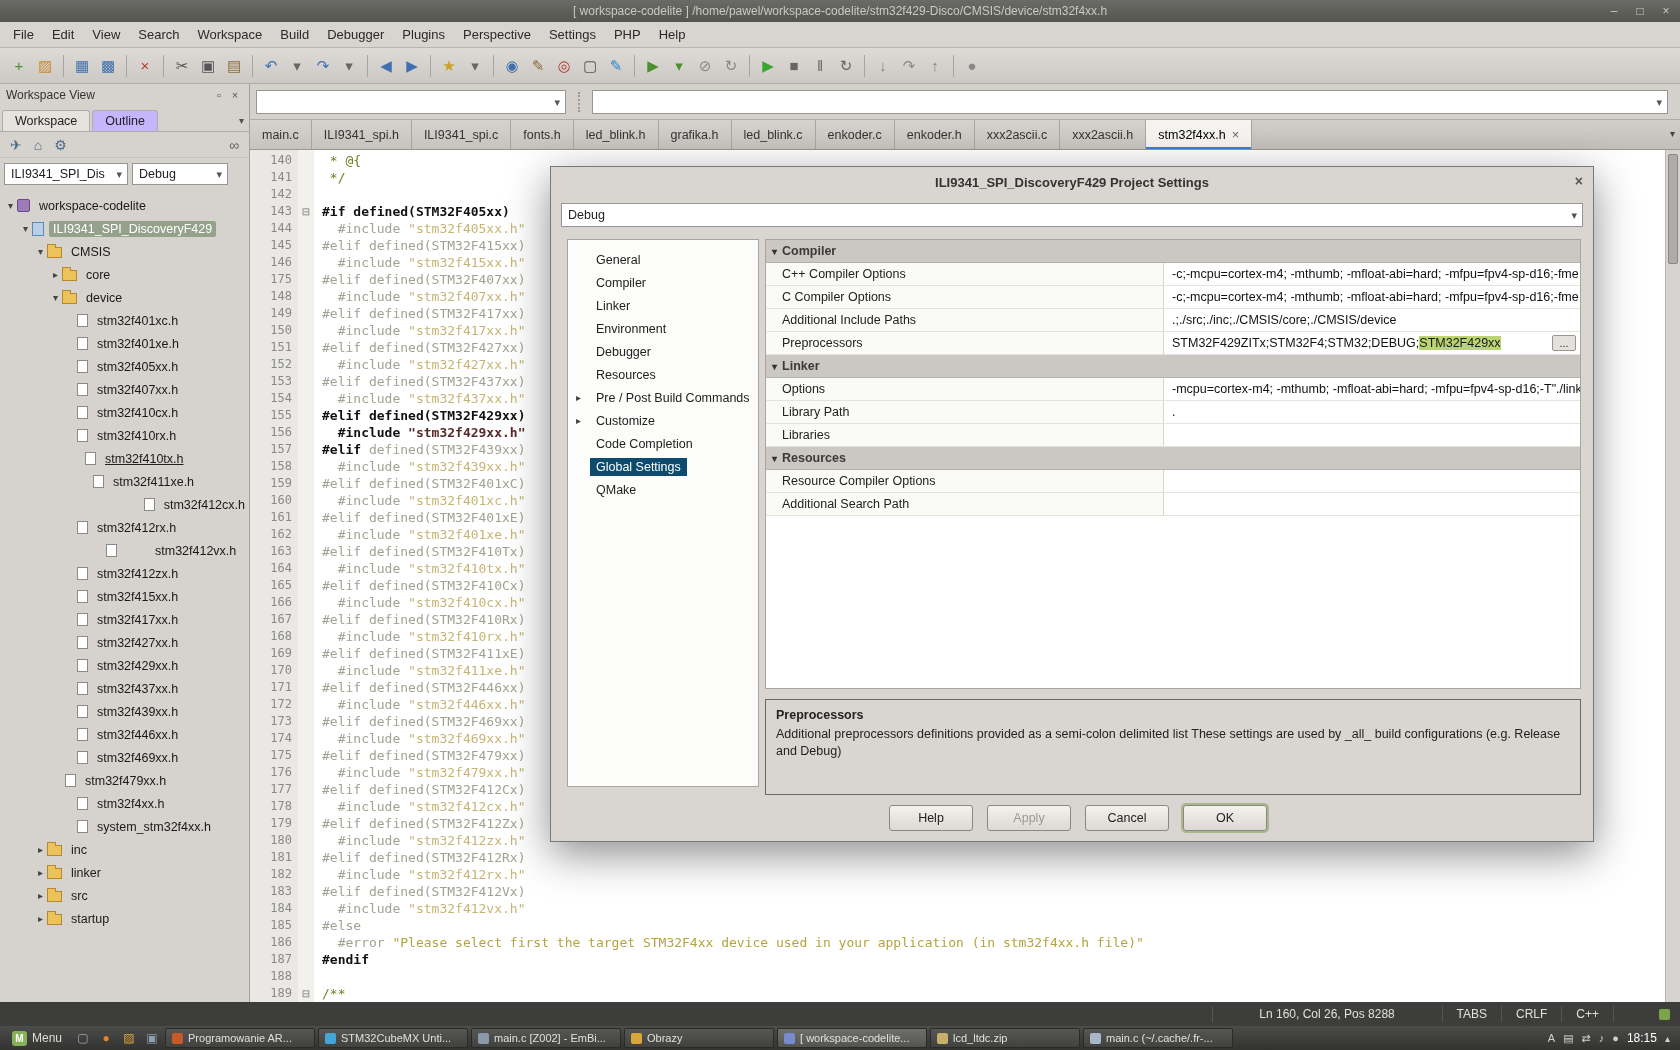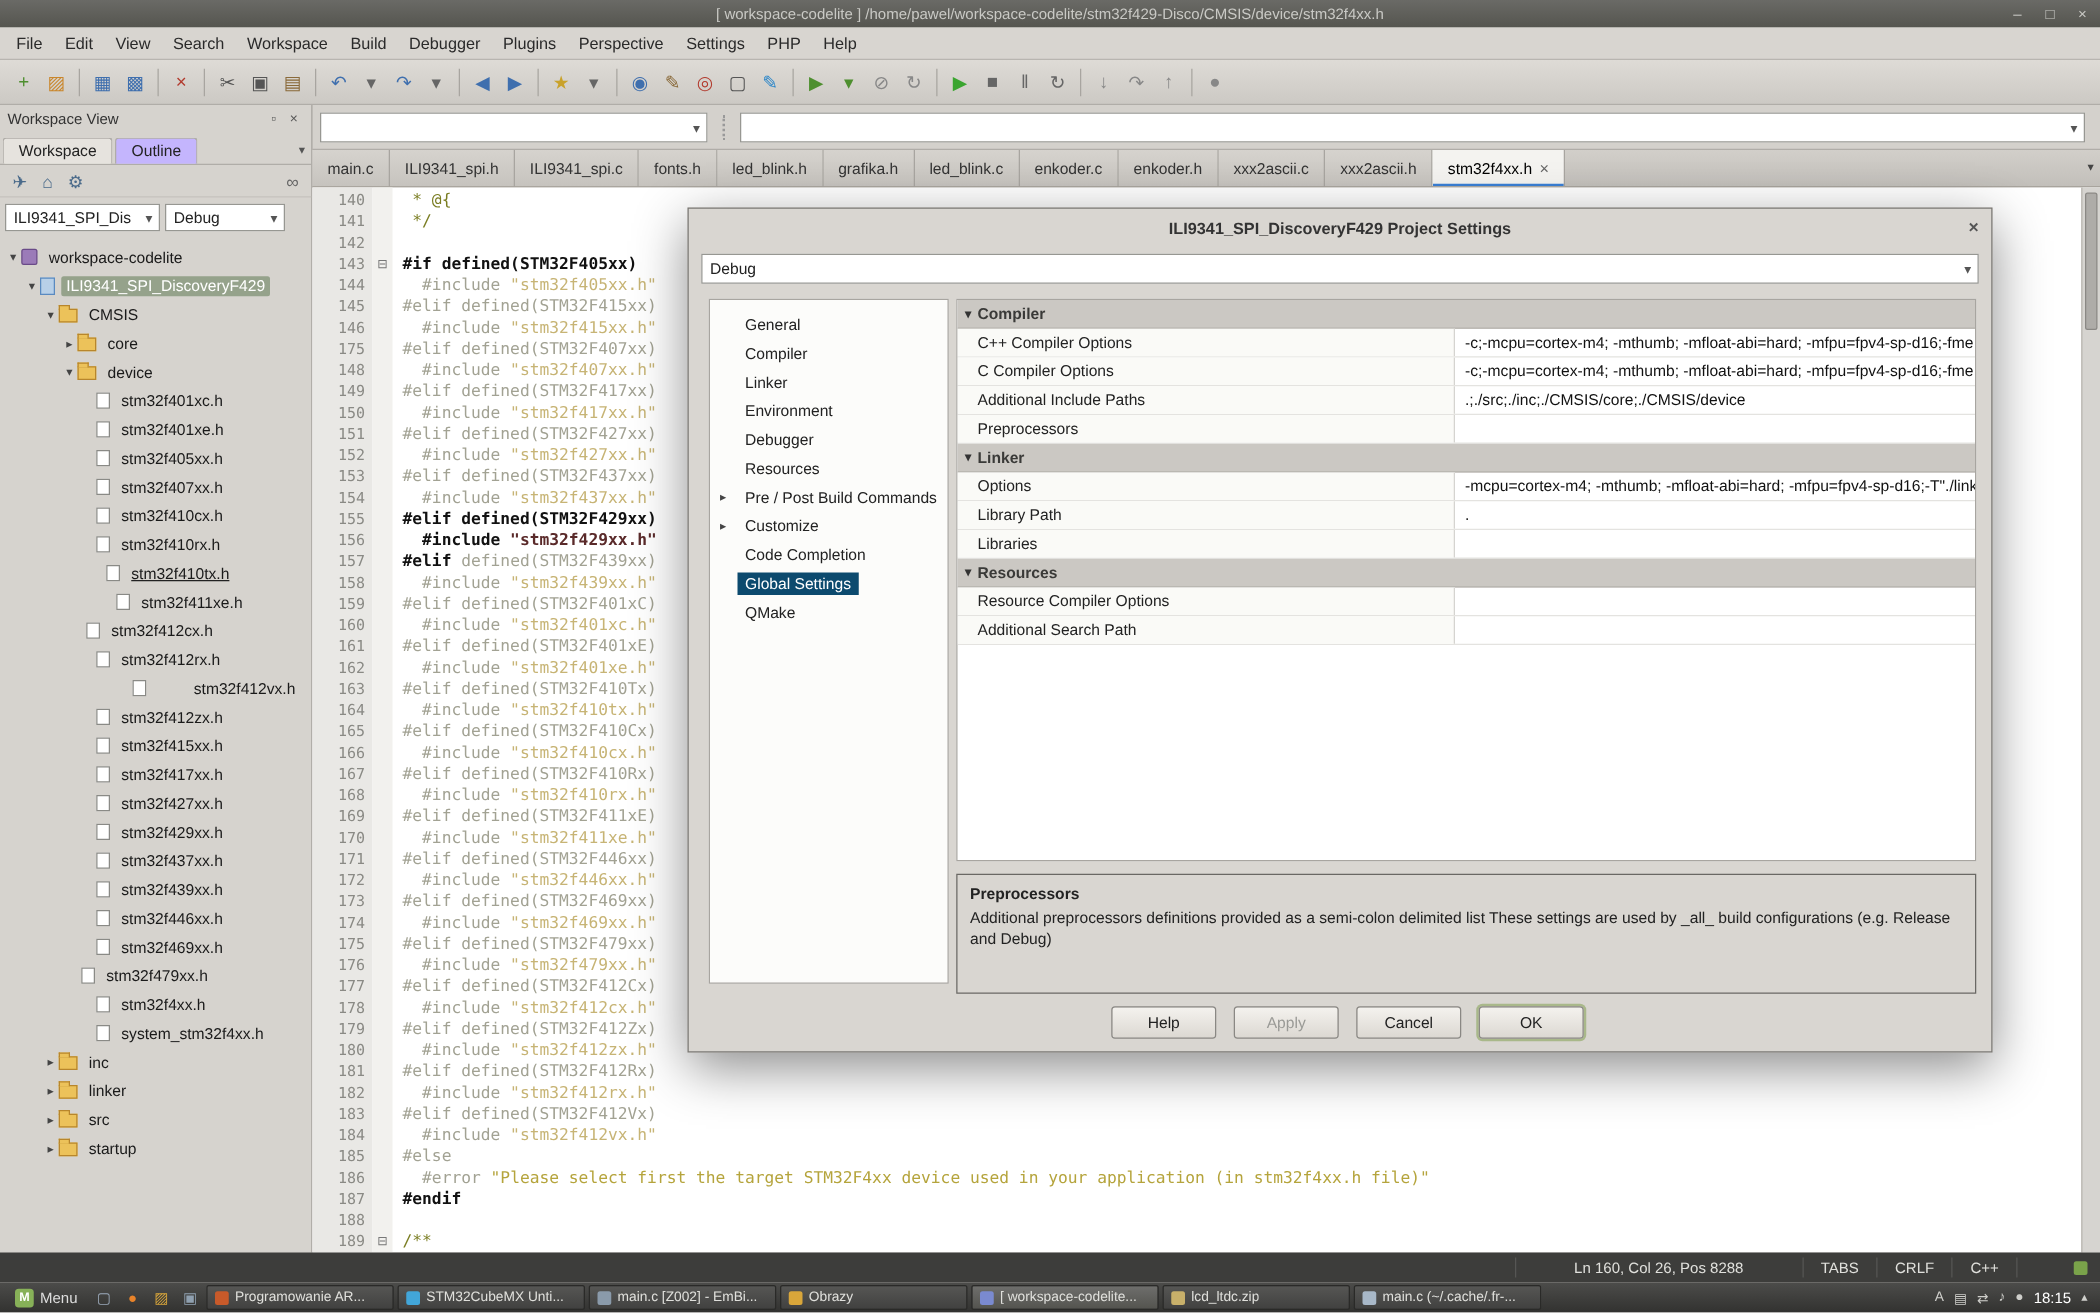--- a/index.html
+++ b/index.html
@@ -293,21 +293,21 @@
         <div class="tree-row" style="padding-left: 72px; text-decoration: underline;">
           <span class="tree-arrow"></span>
           <span class="tree-ico ico-fil"></span>
           <span class="tree-label">stm32f410tx.h</span>
         </div>
         <div class="tree-row" style="padding-left: 80px;">
           <span class="tree-arrow"></span>
           <span class="tree-ico ico-fil"></span>
           <span class="tree-label">stm32f411xe.h</span>
         </div>
-        <div class="tree-row" style="padding-left: 56px;">
+        <div class="tree-row" style="padding-left: 56px; justify-content: flex-end;">
           <span class="tree-arrow"></span>
           <span class="tree-ico ico-fil"></span>
           <span class="tree-label">stm32f412cx.h</span>
         </div>
         <div class="tree-row" style="padding-left: 64px;">
           <span class="tree-arrow"></span>
           <span class="tree-ico ico-fil"></span>
           <span class="tree-label">stm32f412rx.h</span>
         </div>
         <div class="tree-row" style="padding-left: 64px; gap: 29px;">
@@ -687,20 +687,25 @@
           </div>
         </div>
         <div class="trow">
           <div class="tcell-label">Additional Include Paths</div>
           <div class="tcell-value">
             <span>.;./src;./inc;./CMSIS/core;./CMSIS/device</span>
           </div>
         </div>
         <div class="trow">
           <div class="tcell-label">Preprocessors</div>
+          <div class="tcell-value">
+            <span>STM32F429ZITx;STM32F4;STM32;DEBUG;</span>
+            <span class="val-sel">STM32F429xx</span>
+            <span class="browse-btn">...</span>
+          </div>
         </div>
         <div class="tsec">
           <span class="tsec-arrow">▾</span>
           <span>Linker</span>
         </div>
         <div class="trow">
           <div class="tcell-label">Options</div>
           <div class="tcell-value">
             <span>-mcpu=cortex-m4; -mthumb; -mfloat-abi=hard; -mfpu=fpv4-sp-d16;-T"./link</span>
           </div>

